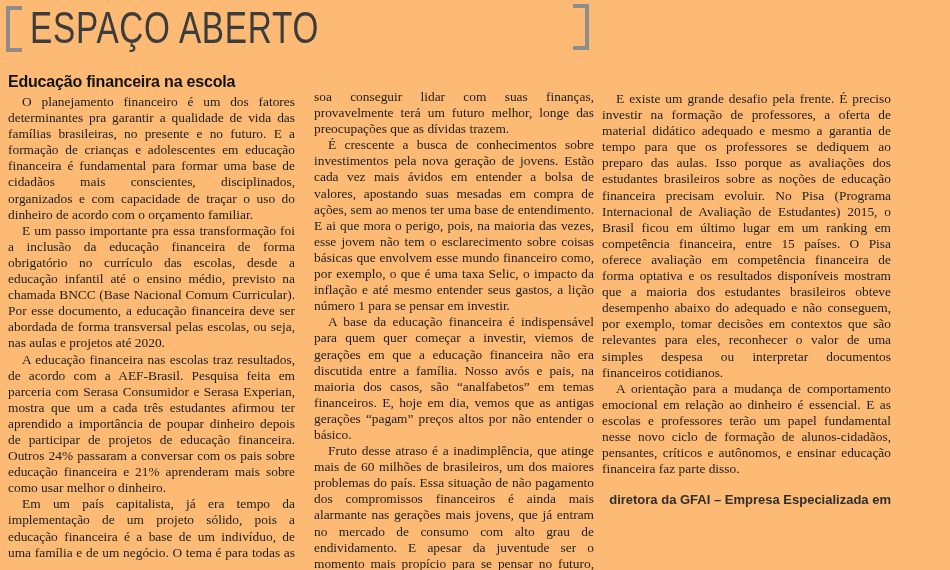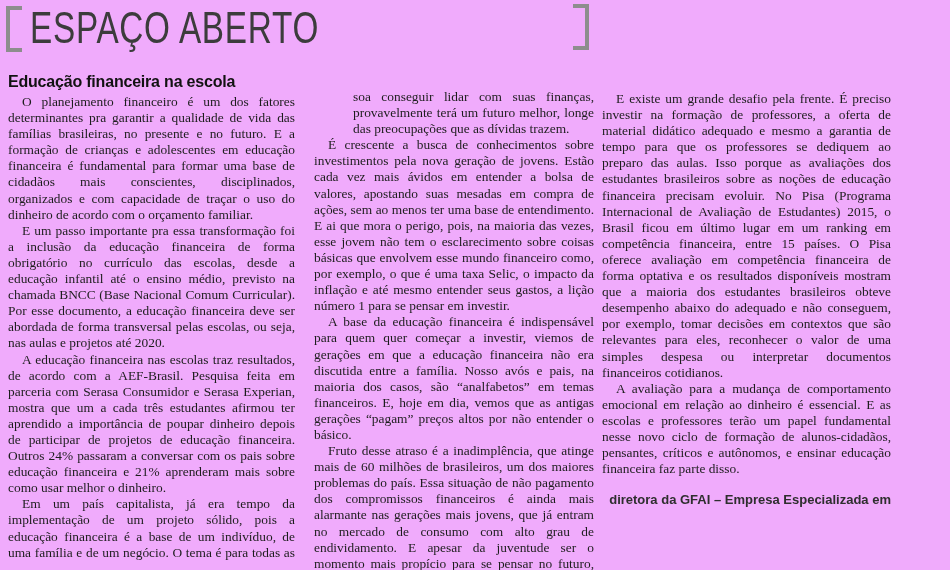--- a/index.html
+++ b/index.html
@@ -3,21 +3,21 @@
 <meta charset="utf-8">
 <style>
   html, body { margin:0; padding:0; }
   body {
     width:950px; height:570px;
     background:#ffffff;
     position:relative;
     overflow:hidden;
     font-family:"Liberation Serif", serif;
   }
-  .page { position:absolute; inset:0; background:#f0abfc; }
+  .page { position:absolute; inset:0; background:#fdba74; }
 
   
   .bracket { position:absolute; box-sizing:border-box; }
   .bracket-left {
     left:6px; top:6px; width:16px; height:46px;
     border-left:4px solid #8d8d8d;
     border-top:4px solid #8d8d8d;
     border-bottom:4px solid #8d8d8d;
   }
   .bracket-right {
@@ -53,21 +53,21 @@
   .col {
     position:absolute;
     font-family:"Liberation Serif", serif;
     font-size:13.4px;
     line-height:16.1px;
     color:#1d1d1d;
     text-align:justify;
     overflow:hidden;
   }
   .col p { margin:0; text-indent:14px; }
-  .col p.no-indent { text-indent:0;margin-left:39px; }
+  .col p.no-indent { text-indent:0; }
   .col-1 { left:8px;   top:94px; width:287px; height:467px; }
   .col-2 { left:314px; top:89px;  width:280px; height:481px; }
   .col-3 { left:602px; top:91px;  width:289px; height:479px; }
 
   
   .byline {
     margin-top:14px;
     font-family:"Liberation Sans", sans-serif;
     font-weight:700;
     font-size:13px;
@@ -96,20 +96,20 @@
 
   <div class="col col-2">
     <p class="no-indent">soa conseguir lidar com suas finanças, provavelmente terá um futuro melhor, longe das preocupações que as dívidas trazem.</p>
     <p>É crescente a busca de conhecimentos sobre investimentos pela nova geração de jovens. Estão cada vez mais ávidos em entender a bolsa de valores, apostando suas mesadas em compra de ações, sem ao menos ter uma base de entendimento. E ai que mora o perigo, pois, na maioria das vezes, esse jovem não tem o esclarecimento sobre coisas básicas que envolvem esse mundo financeiro como, por exemplo, o que é uma taxa Selic, o impacto da inflação e até mesmo entender seus gastos, a lição número 1 para se pensar em investir.</p>
     <p>A base da educação financeira é indispensável para quem quer começar a investir, viemos de gerações em que a educação financeira não era discutida entre a família. Nosso avós e pais, na maioria dos casos, são “analfabetos” em temas financeiros. E, hoje em dia, vemos que as antigas gerações “pagam” preços altos por não entender o básico.</p>
     <p>Fruto desse atraso é a inadimplência, que atinge mais de 60 milhões de brasileiros, um dos maiores problemas do país. Essa situação de não pagamento dos compromissos financeiros é ainda mais alarmante nas gerações mais jovens, que já entram no mercado de consumo com alto grau de endividamento. E apesar da juventude ser o momento mais propício para se pensar no futuro, muitas vezes não é isso que acontece. Por esse motivo, promover a educação financeira para jovens é um desafio muitas vezes subes-</p>
   </div>
 
   <div class="col col-3">
     <p>E existe um grande desafio pela frente. É preciso investir na formação de professores, a oferta de material didático adequado e mesmo a garantia de tempo para que os professores se dediquem ao preparo das aulas. Isso porque as avaliações dos estudantes brasileiros sobre as noções de educação financeira precisam evoluir. No Pisa (Programa Internacional de Avaliação de Estudantes) 2015, o Brasil ficou em último lugar em um ranking em competência financeira, entre 15 países. O Pisa oferece avaliação em competência financeira de forma optativa e os resultados disponíveis mostram que a maioria dos estudantes brasileiros obteve desempenho abaixo do adequado e não conseguem, por exemplo, tomar decisões em contextos que são relevantes para eles, reconhecer o valor de uma simples despesa ou interpretar documentos financeiros cotidianos.</p>
-    <p>A avaliação para a mudança de comportamento emocional em relação ao dinheiro é essencial. E as escolas e professores terão um papel fundamental nesse novo ciclo de formação de alunos-cidadãos, pensantes, críticos e autônomos, e ensinar educação financeira faz parte disso.</p>
+    <p>A orientação para a mudança de comportamento emocional em relação ao dinheiro é essencial. E as escolas e professores terão um papel fundamental nesse novo ciclo de formação de alunos-cidadãos, pensantes, críticos e autônomos, e ensinar educação financeira faz parte disso.</p>
     <div class="byline">
       <div>diretora da GFAI – Empresa Especializada em</div>
 
     </div>
   </div>
 
 </div>
 
 </body></html>

